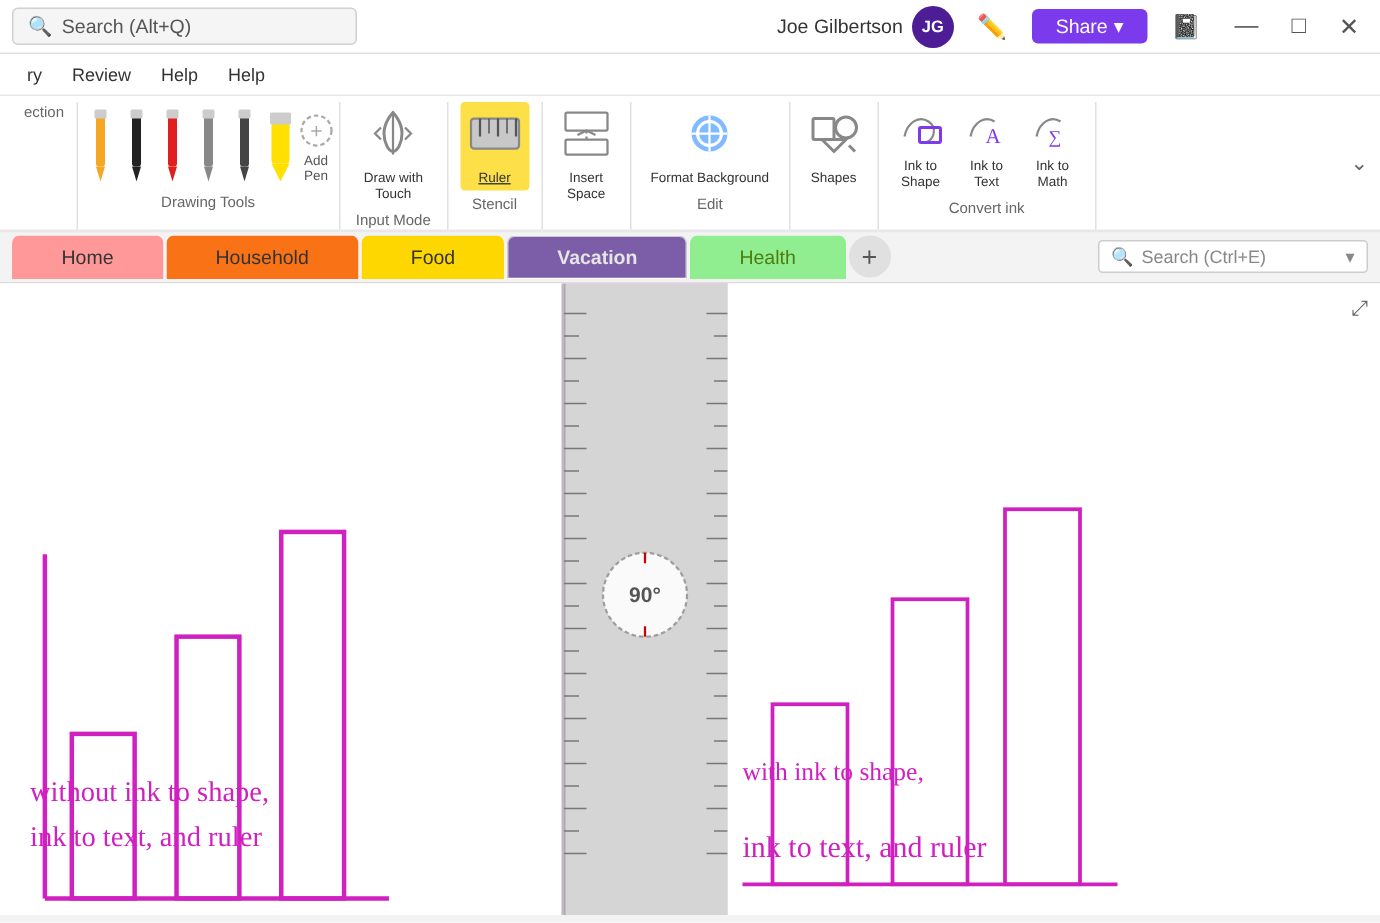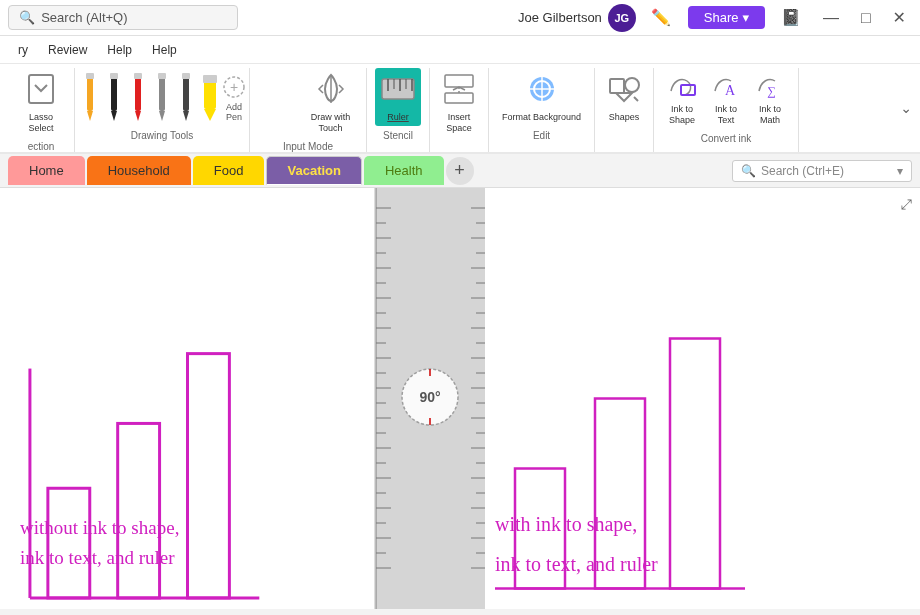--- a/index.html
+++ b/index.html
@@ -154,38 +154,38 @@
     .tabs-bar {
       display: flex;
       align-items: center;
       background: #f3f3f3;
       height: 34px;
       padding: 0 8px;
       gap: 2px;
       border-bottom: 1px solid #ddd;
     }
     .tab {
-      padding: 6px 20px;
+      padding: 6px 32px;
       border-radius: 5px 5px 0 0;
       font-size: 13px;
       cursor: pointer;
       border: 1px solid transparent;
       background: #ddd;
       color: #333;
     }
     .tab.active {
       background: #ffffff;
       border-color: #ccc #ccc #fff;
       font-weight: 500;
       color: #333;
     }
     .tab.home { background: #ff9999; color: #333; }
     .tab.household { background: #f97316; color: #333; }
     .tab.food { background: #ffd700; color: #333; }
-    .tab.vacation { background: #7b5ea7; color: #fde047; font-weight: bold; }
+    .tab.vacation { background: #7b5ea7; color: #e5e5e5; font-weight: bold; }
     .tab.health { background: #90ee90; color: #4d7c0f; }
     .tab-add {
       width: 28px; height: 28px;
       border-radius: 50%;
       background: #e0e0e0;
       border: none;
       cursor: pointer;
       font-size: 18px;
       color: #555;
       display: flex; align-items: center; justify-content: center;
@@ -319,30 +319,20 @@
 <div class="menu-bar">
   <span class="menu-item">ry</span>
   <span class="menu-item">Review</span>
   <span class="menu-item">Help</span>
   <span class="menu-item">Help</span>
 </div>
 
 <div class="ribbon" style="position:relative;">
 
   <div class="ribbon-section">
-    <button class="ribbon-btn" style="min-width:50px;">
-      <span class="btn-icon">
-        <svg width="32" height="36" viewBox="0 0 32 36">
-          <rect x="4" y="4" width="24" height="28" rx="2" fill="none" stroke="#888" stroke-width="2"></rect>
-          <path d="M10 14 L16 20 L22 14" fill="none" stroke="#888" stroke-width="2"></path>
-        </svg>
-      </span>
-      <span class="btn-label" style="white-space:pre-line;">Lasso
-Select</span>
-    </button>
     <span class="section-label-bottom">ection</span>
   </div>
 
   <div class="ribbon-section" style="padding:0 4px;">
     <div class="pen-tools">
 
       <div class="pen-item">
         <svg width="18" height="52" viewBox="0 0 18 52">
           <rect x="6" y="4" width="6" height="36" rx="2" fill="#f5a623"></rect>
           <polygon points="6,40 12,40 9,50" fill="#f5a623"></polygon>
@@ -396,37 +386,37 @@
           <text x="11" y="20" text-anchor="middle" font-size="14" fill="#aaa">+</text>
         </svg>
         <span style="font-size:9px;color:#555;text-align:center;">Add
 Pen</span>
       </div>
     </div>
     <span class="section-label-bottom">Drawing Tools</span>
   </div>
 
   <div class="ribbon-section">
-    <button class="ribbon-btn" style="min-width:55px;margin-left:45px;">
+    <button class="ribbon-btn" style="min-width:55px;">
       <span class="btn-icon">
         <svg width="32" height="36" viewBox="0 0 32 36">
           <path d="M16 4 C16 4 10 10 10 18 C10 24 13 30 16 30 C19 30 22 24 22 18 C22 10 16 4 16 4Z" fill="none" stroke="#888" stroke-width="2"></path>
           <line x1="16" y1="4" x2="16" y2="32" stroke="#888" stroke-width="1.5"></line>
           <path d="M8 14 L4 18 L8 22" fill="none" stroke="#888" stroke-width="1.5"></path>
           <path d="M24 14 L28 18 L24 22" fill="none" stroke="#888" stroke-width="1.5"></path>
         </svg>
       </span>
       <span class="btn-label" style="white-space:pre-line;">Draw with
 Touch</span>
     </button>
     <span class="section-label-bottom">Input Mode</span>
   </div>
 
   <div class="ribbon-section">
-    <button class="ribbon-btn ribbon-active" style="background:#14b8a6;text-decoration:underline;">
+    <button class="ribbon-btn ribbon-active" style="background:#fde047;text-decoration:underline;">
       <span class="btn-icon">
         <svg width="36" height="36" viewBox="0 0 36 36">
           <rect x="2" y="8" width="32" height="20" rx="2" fill="#c8c8c8" stroke="#888" stroke-width="1.5"></rect>
           <line x1="8" y1="8" x2="8" y2="20" stroke="#555" stroke-width="1.5"></line>
           <line x1="14" y1="8" x2="14" y2="18" stroke="#555" stroke-width="1"></line>
           <line x1="20" y1="8" x2="20" y2="20" stroke="#555" stroke-width="1.5"></line>
           <line x1="26" y1="8" x2="26" y2="18" stroke="#555" stroke-width="1"></line>
           <line x1="32" y1="8" x2="32" y2="20" stroke="#555" stroke-width="1.5"></line>
         </svg>
       </span>
@@ -650,17 +640,17 @@
 
       <rect x="30" y="260" width="50" height="120" rx="0" fill="none" stroke="#d020c0" stroke-width="2.5"></rect>
 
       <rect x="110" y="190" width="50" height="190" rx="0" fill="none" stroke="#d020c0" stroke-width="2.5"></rect>
 
       <rect x="185" y="130" width="50" height="250" rx="0" fill="none" stroke="#d020c0" stroke-width="2.5"></rect>
 
       <line x1="10" y1="380" x2="260" y2="380" stroke="#d020c0" stroke-width="2.5"></line>
     </svg>
 
-    <div class="canvas-text" style="bottom:72px; left:10px; font-size:20px;">with ink to shape,</div>
+    <div class="canvas-text" style="bottom:84px; left:10px; font-size:17px;">with ink to shape,</div>
     <div class="canvas-text" style="bottom:32px; left:10px; font-size:20px;">ink to text, and ruler</div>
   </div>
 
 </div>
 
 </body></html>

